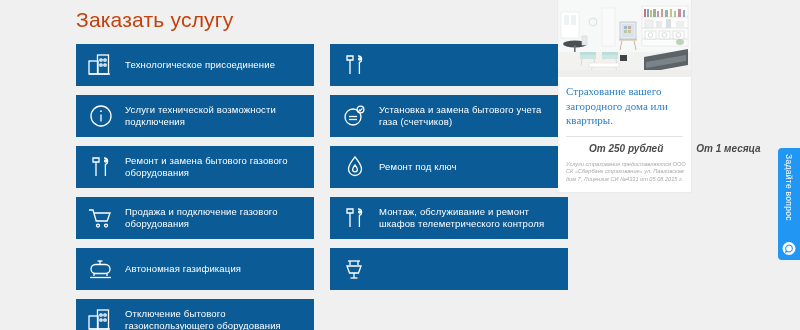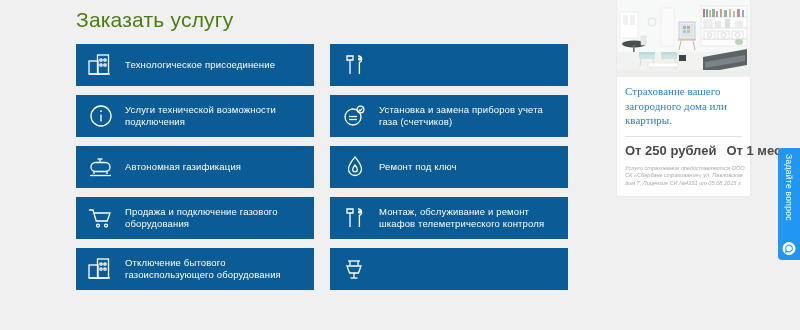--- a/index.html
+++ b/index.html
@@ -21,21 +21,21 @@
     background: #f0f0f0;
   }
 
   
   .page-title {
     position: absolute;
     left: 76px;
     top: 8px;
     font-size: 21px;
     font-weight: 400;
-    color: #4d7c0f;
+    color: #c2410c;
     letter-spacing: .2px;
     white-space: nowrap;
   }
 
   
   .services {
     position: absolute;
     left: 76px;
     top: 44px;
     width: 492px;
@@ -77,21 +77,21 @@
     line-height: 12.5px;
     color: #ffffff;
     letter-spacing: .15px;
   }
 
   
 
   
   .promo {
     position: absolute;
-    left: 617px;
+    left: 558px;
     top: 0;
     width: 133px;
     background: #ffffff;
     box-shadow: 0 0 0 1px rgba(0,0,0,0.02);
   }
   .promo-photo {
     position: relative;
     width: 133px;
     height: 77px;
     overflow: hidden;
@@ -113,24 +113,26 @@
     height: 1px;
     background: #e2e2e2;
     margin: 0 0 6px 0;
   }
   .promo-prices {
     display: flex;
     gap: 10px;
     margin-bottom: 7px;
   }
   .promo-price {
-    font-size: 13px;
+    font-size: 10px;
+    font-style: italic;
     font-weight: 700;
     color: #4a4a4a;
     white-space: nowrap;
+    margin-left: 23px;
   }
   .promo-fine {
     font-size: 5.6px;
     line-height: 7.6px;
     font-style: italic;
     color: #a9a9a9;
   }
   .promo-fine div { white-space: nowrap; }
 
   
@@ -203,44 +205,55 @@
         <span class="ico">
           <svg width="24" height="24" viewBox="0 0 24 24" fill="none" stroke="#ffffff" stroke-width="1.3">
             <circle cx="12" cy="12" r="10"></circle>
             <circle cx="12" cy="7.2" r="0.9" fill="#ffffff" stroke="none"></circle>
             <path d="M12 10.5v7"></path>
           </svg>
         </span>
         <span class="lbl">Услуги технической возможности подключения</span>
       </div>
 
+      <div class="service-btn">
+        <span class="ico">
+          <svg width="24" height="24" viewBox="0 0 24 24" fill="none" stroke="#ffffff" stroke-width="1.3">
+            <path d="M4 3h6v4H4z"></path>
+              <path d="M7 7v14"></path>
+            <path d="M15 3c2.2 0 3.6 1.6 3.6 3.4 0 1.5-1 2.6-2.2 3V21"></path>
+            <circle cx="16.6" cy="6" r="1"></circle>
+          </svg>
+        </span>
+        <span class="lbl">Ремонт и замена бытового газового оборудования</span>
+      </div>
+
+      <div class="service-btn">
+        <span class="ico">
+          <svg width="26" height="24" viewBox="0 0 26 24" fill="none" stroke="#ffffff" stroke-width="1.3">
+            <path d="M1 4h4l3.2 11h11L22 7H6"></path>
+            <circle cx="10" cy="19.6" r="1.5"></circle>
+              <circle cx="18" cy="19.6" r="1.5"></circle>
+          </svg>
+        </span>
+        <span class="lbl">Продажа и подключение газового оборудования</span>
+      </div>
 
       <div class="service-btn">
         <span class="ico">
           <svg width="26" height="24" viewBox="0 0 26 24" fill="none" stroke="#ffffff" stroke-width="1.3">
             <path d="M12 4v3"></path>
               <path d="M9.5 4h5"></path>
             <rect x="3" y="7.5" width="19" height="9" rx="4.5"></rect>
             <path d="M6 16.5v2.5"></path>
               <path d="M19 16.5v2.5"></path>
             <path d="M2 20.5h21"></path>
           </svg>
         </span>
         <span class="lbl">Автономная газификация</span>
-      </div>
-
-      <div class="service-btn">
-        <span class="ico">
-          <svg width="26" height="24" viewBox="0 0 26 24" fill="none" stroke="#ffffff" stroke-width="1.3">
-            <path d="M1 4h4l3.2 11h11L22 7H6"></path>
-            <circle cx="10" cy="19.6" r="1.5"></circle>
-              <circle cx="18" cy="19.6" r="1.5"></circle>
-          </svg>
-        </span>
-        <span class="lbl">Продажа и подключение газового оборудования</span>
       </div>
 
       <div class="service-btn">
         <span class="ico">
           <svg width="26" height="24" viewBox="0 0 26 24" fill="none" stroke="#ffffff" stroke-width="1.3">
             <rect x="1" y="8" width="9" height="13"></rect>
             <rect x="9.5" y="2" width="11" height="19"></rect>
             <circle cx="13" cy="7" r="1.2"></circle>
               <circle cx="17" cy="7" r="1.2"></circle>
             <circle cx="13" cy="12" r="1.2"></circle>
@@ -270,21 +283,21 @@
       <div class="service-btn">
         <span class="ico">
           <svg width="26" height="24" viewBox="0 0 26 24" fill="none" stroke="#ffffff" stroke-width="1.3">
             <circle cx="11" cy="13" r="8"></circle>
             <path d="M7 12.5h8"></path>
               <path d="M7 15.5h8"></path>
             <circle cx="18.5" cy="5.5" r="3.4"></circle>
             <path d="M17 5.6l1.2 1.2 2.2-2.4"></path>
           </svg>
         </span>
-        <span class="lbl">Установка и замена приборов учета газа (счетчиков)</span>
+        <span class="lbl">Установка и замена бытового учета газа (счетчиков)</span>
       </div>
 
       <div class="service-btn">
         <span class="ico">
           <svg width="24" height="24" viewBox="0 0 24 24" fill="none" stroke="#ffffff" stroke-width="1.3">
             <path d="M12 2C8 7 5.5 10 5.5 14A6.5 6.5 0 0 0 18.5 14C18.5 10 16 7 12 2z"></path>
             <path d="M12 10c-1.6 2-2.4 3.1-2.4 4.5a2.4 2.4 0 0 0 4.8 0C14.4 13.1 13.6 12 12 10z"></path>
           </svg>
         </span>
         <span class="lbl">Ремонт под ключ</span>

